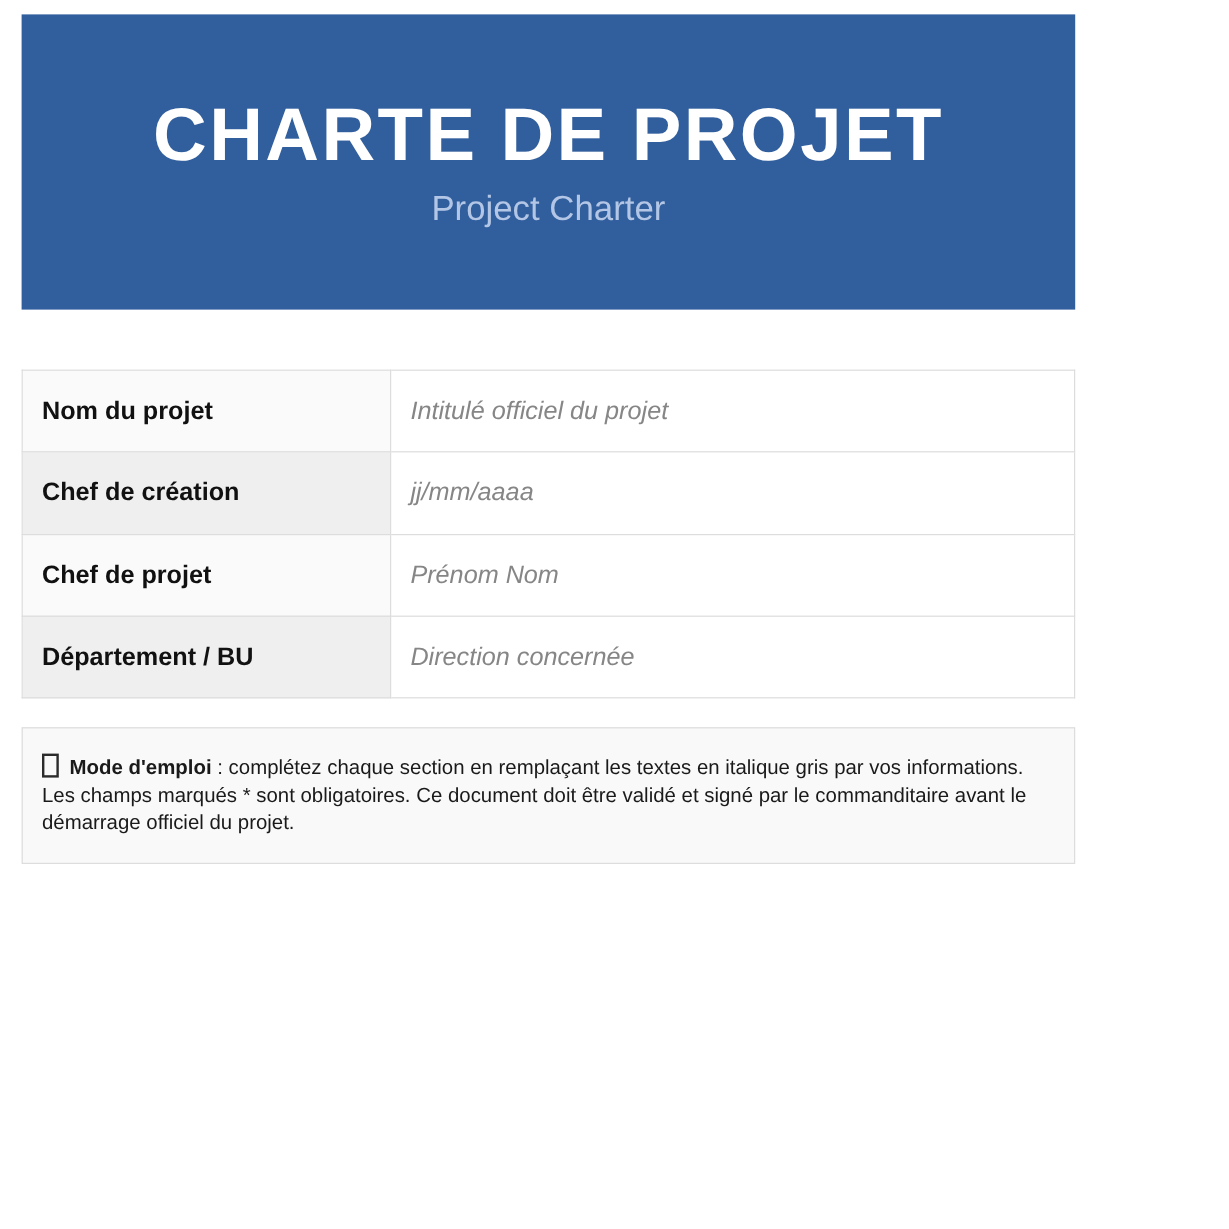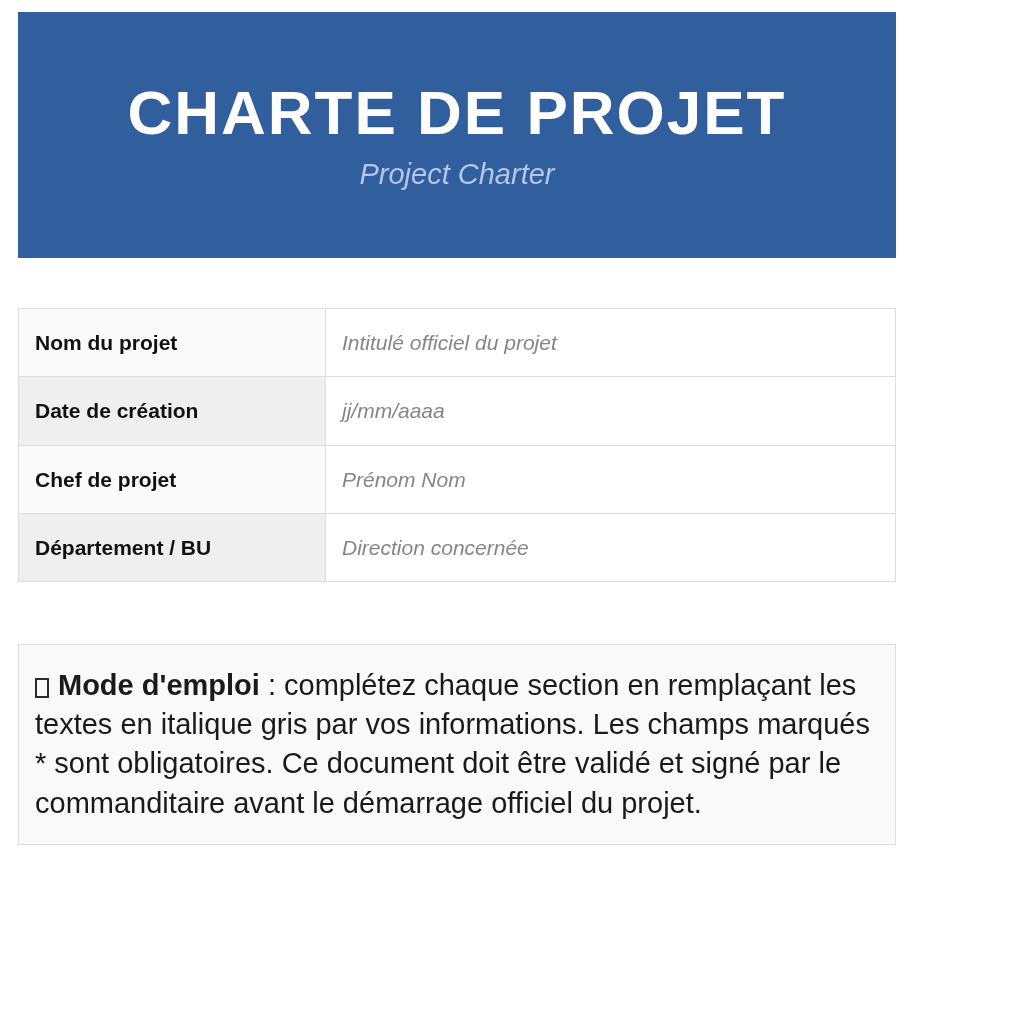--- a/index.html
+++ b/index.html
@@ -29,21 +29,20 @@
     margin: 0;
     color: #ffffff;
     font-size: 62px;
     font-weight: bold;
     letter-spacing: 2px;
     line-height: 1.05;
   }
   .banner .subtitle {
     margin-top: 14px;
     color: #B3C6E6;
-    font-style: italic;
     font-size: 29px;
     line-height: 1.1;
   }
   
   table.info {
     margin-top: 50px;
     width: 100%;
     border-collapse: collapse;
     font-size: 21px;
   }
@@ -72,25 +71,25 @@
     display: inline-block;
     width: 15px;
     height: 15px;
     border: 1.6px solid #8f8f8f;
     transform: skewX(-12deg);
     margin-right: 8px;
     vertical-align: -1px;
   }
   
   .note {
-    margin-top: 62px;
+    margin-top: 24px;
     background: #f9f9f9;
     border: 1px solid #dddddd;
     padding: 21px 16px;
-    font-size: 29px;
+    font-size: 17px;
     line-height: 1.35;
     color: #1a1a1a;
   }
   .note .tofu {
     display: inline-block;
     width: 14px;
     height: 20px;
     border: 2px solid #2b2b2b;
     margin-right: 9px;
     vertical-align: -3px;
@@ -107,21 +106,21 @@
     <div class="subtitle">Project Charter</div>
   </div>
 
   <table class="info">
     <tbody>
         <tr>
           <th>Nom du projet</th>
           <td>Intitulé officiel du projet</td>
         </tr>
         <tr>
-          <th>Date de création</th>
+          <th>Chef de création</th>
           <td>jj/mm/aaaa</td>
         </tr>
         <tr>
           <th>Chef de projet</th>
           <td>Prénom Nom</td>
         </tr>
         <tr>
           <th>Département / BU</th>
           <td>Direction concernée</td>
         </tr>

